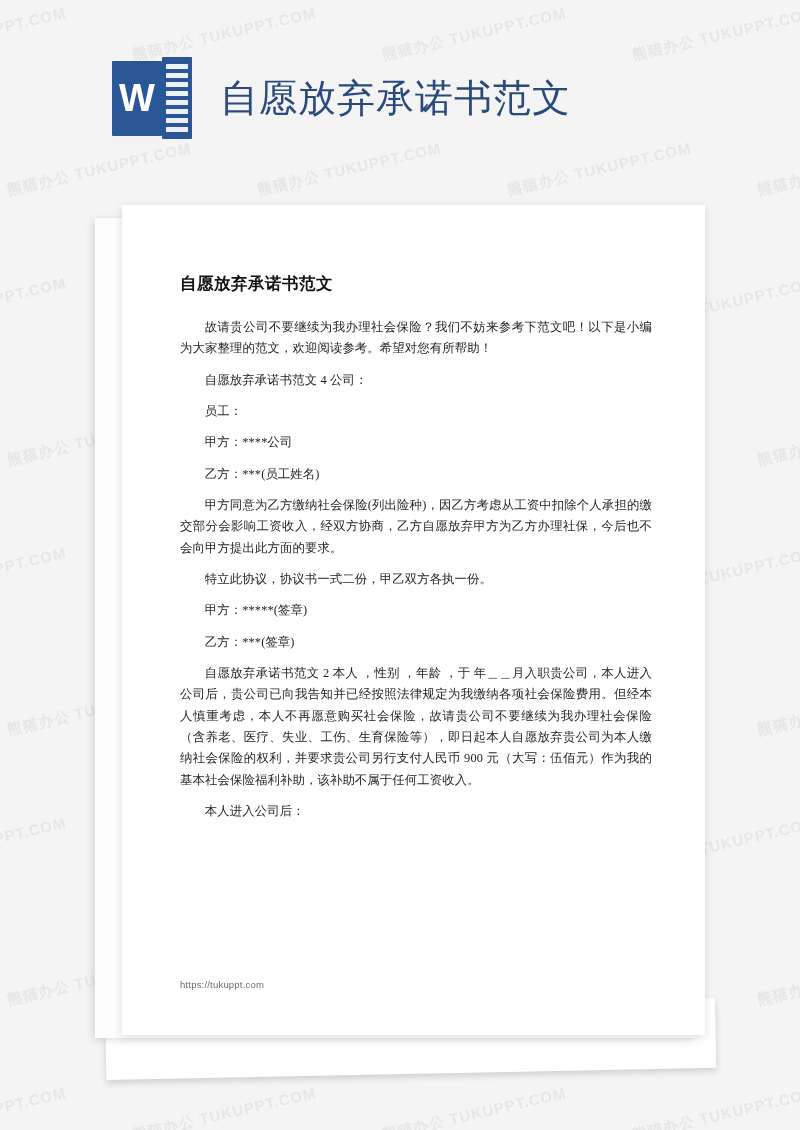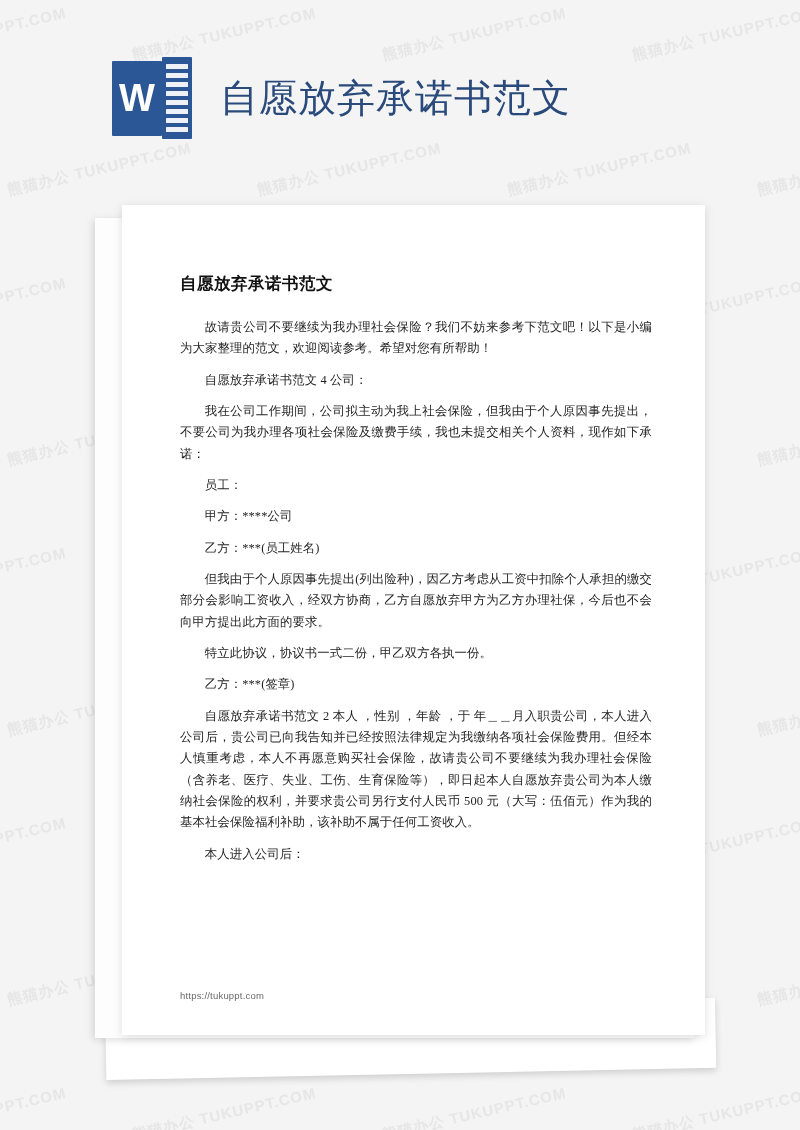--- a/index.html
+++ b/index.html
@@ -177,21 +177,21 @@
     line-height: 1.72;
     margin: 0 0 10px 0;
     text-align: justify;
     text-indent: 2em;
     color: #1f1f1f;
     letter-spacing: 0.1px;
   }
   .doc-footer {
     position: absolute;
     left: 58px;
-    bottom: 34px;
+    bottom: 45px;
     font-size: 9.5px;
     color: #6a6a6a;
     font-family: "Liberation Sans", sans-serif;
     letter-spacing: 0.2px;
     text-align: center;
   }
 </style>
 </head>
 <body>
 
@@ -256,24 +256,24 @@
     </div>
   </div>
   <div class="header-title">自愿放弃承诺书范文</div>
 </div>
 
 <div class="doc">
   <h1 class="doc-title">自愿放弃承诺书范文</h1>
   <div id="doc-paragraphs">
       <p class="p">故请贵公司不要继续为我办理社会保险？我们不妨来参考下范文吧！以下是小编为大家整理的范文，欢迎阅读参考。希望对您有所帮助！</p>
       <p class="p">自愿放弃承诺书范文 4 公司：</p>
-      <p class="p">我在公司工作期间，公司拟主动为我上社会保险，但我由于个人原因事先提出，不要公司为我办理各项社会保险及缴费手续，我也未提交相关个人资料，现作如下承诺：</p>
       <p class="p">员工：</p>
       <p class="p">甲方：****公司</p>
       <p class="p">乙方：***(员工姓名)</p>
-      <p class="p">但我由于个人原因事先提出(列出险种)，因乙方考虑从工资中扣除个人承担的缴交部分会影响工资收入，经双方协商，乙方自愿放弃甲方为乙方办理社保，今后也不会向甲方提出此方面的要求。</p>
+      <p class="p">甲方同意为乙方缴纳社会保险(列出险种)，因乙方考虑从工资中扣除个人承担的缴交部分会影响工资收入，经双方协商，乙方自愿放弃甲方为乙方办理社保，今后也不会向甲方提出此方面的要求。</p>
       <p class="p">特立此协议，协议书一式二份，甲乙双方各执一份。</p>
+      <p class="p">甲方：*****(签章)</p>
       <p class="p">乙方：***(签章)</p>
-      <p class="p">自愿放弃承诺书范文 2 本人 ，性别 ，年龄 ，于 年＿＿月入职贵公司，本人进入公司后，贵公司已向我告知并已经按照法律规定为我缴纳各项社会保险费用。但经本人慎重考虑，本人不再愿意购买社会保险，故请贵公司不要继续为我办理社会保险（含养老、医疗、失业、工伤、生育保险等），即日起本人自愿放弃贵公司为本人缴纳社会保险的权利，并要求贵公司另行支付人民币 500 元（大写：伍佰元）作为我的基本社会保险福利补助，该补助不属于任何工资收入。</p>
+      <p class="p">自愿放弃承诺书范文 2 本人 ，性别 ，年龄 ，于 年＿＿月入职贵公司，本人进入公司后，贵公司已向我告知并已经按照法律规定为我缴纳各项社会保险费用。但经本人慎重考虑，本人不再愿意购买社会保险，故请贵公司不要继续为我办理社会保险（含养老、医疗、失业、工伤、生育保险等），即日起本人自愿放弃贵公司为本人缴纳社会保险的权利，并要求贵公司另行支付人民币 900 元（大写：伍佰元）作为我的基本社会保险福利补助，该补助不属于任何工资收入。</p>
       <p class="p">本人进入公司后：</p>
     </div>
   <div class="doc-footer">https://tukuppt.com</div>
 </div>
 
 </body></html>

